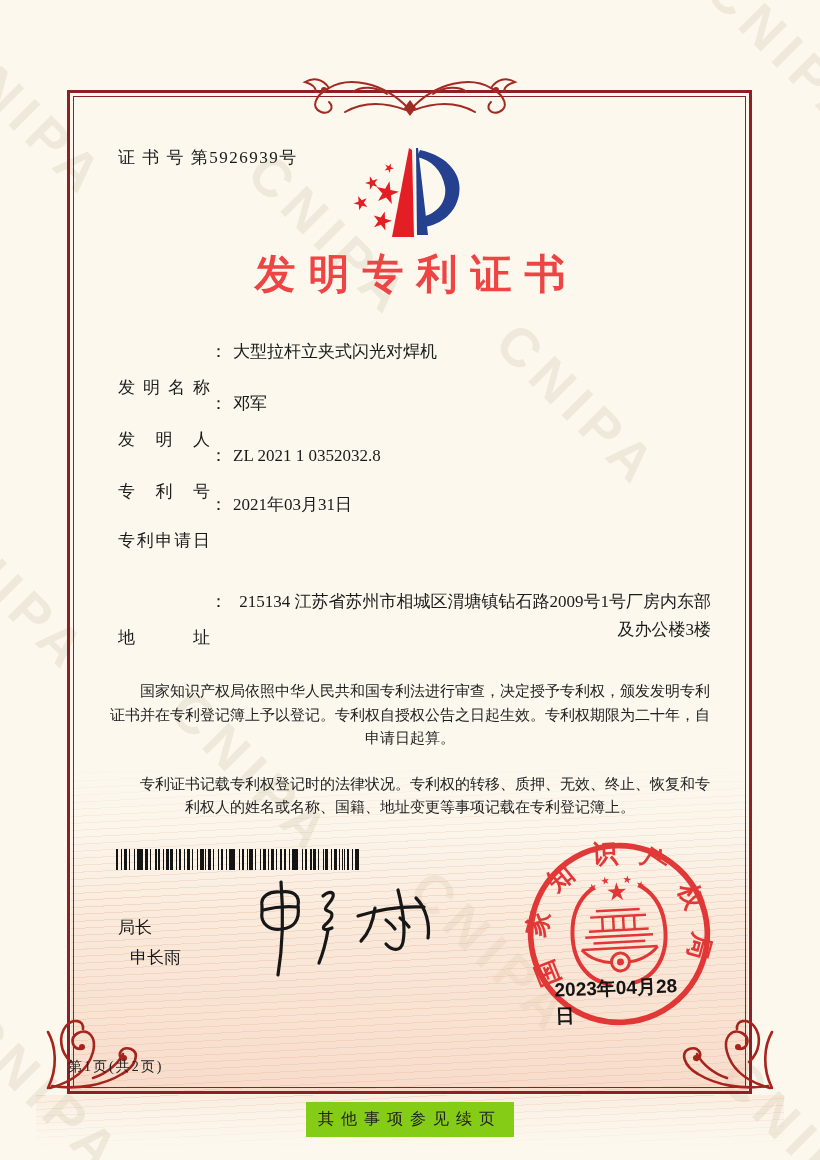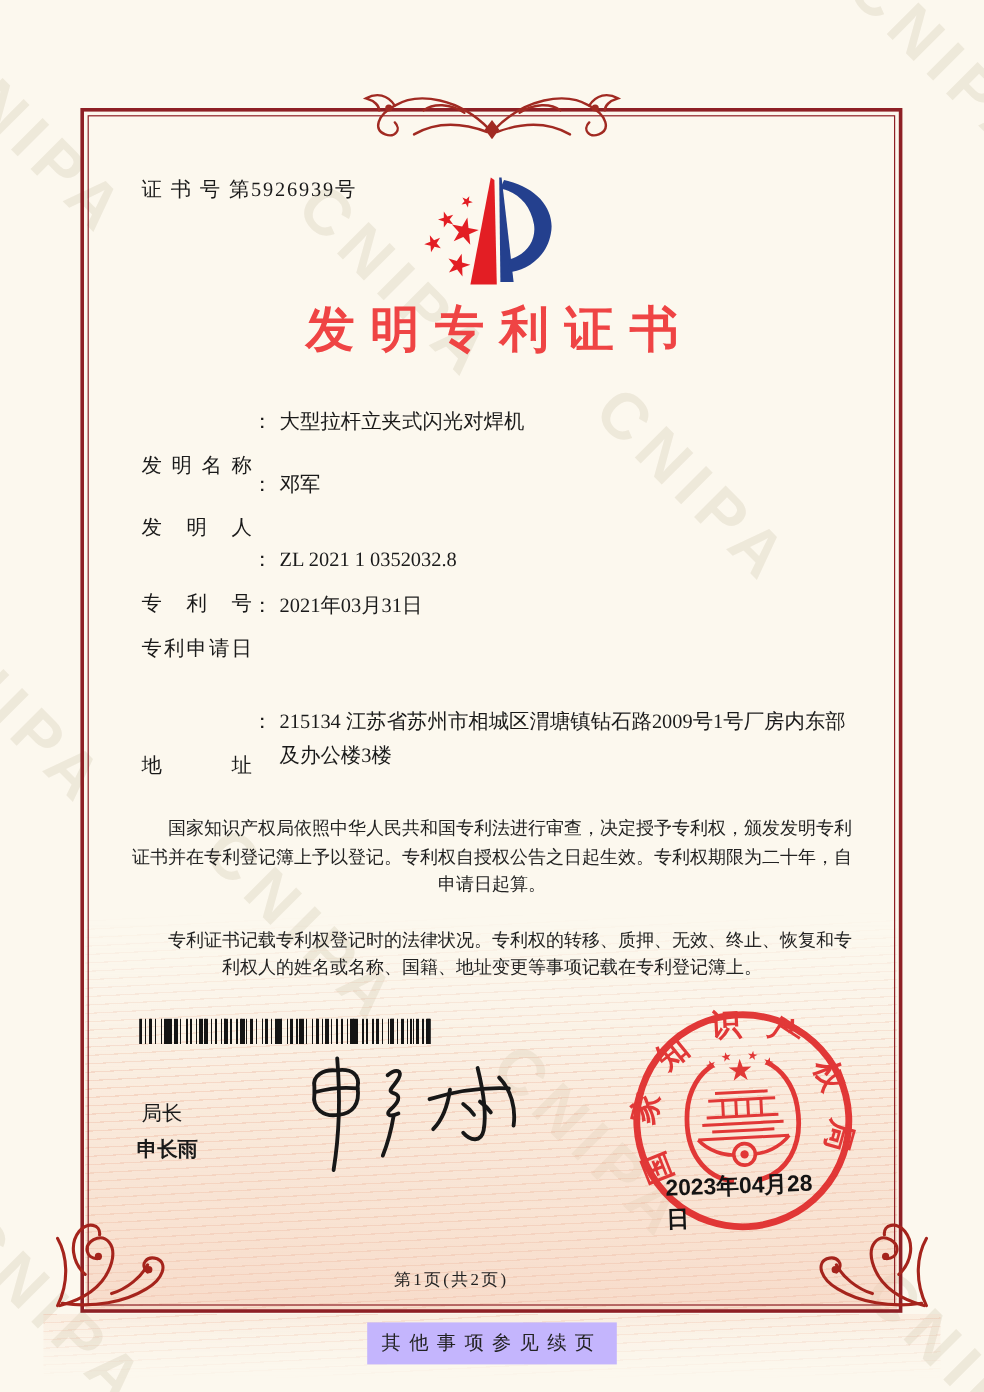--- a/index.html
+++ b/index.html
@@ -40,49 +40,49 @@
   .cert-no{position:absolute;left:118px;top:146px;font-size:17px;letter-spacing:1.5px;z-index:3;}
   .logo{position:absolute;left:345px;top:140px;z-index:3;}
   .title{position:absolute;left:68px;top:247px;width:684px;text-align:center;z-index:3;
          font-size:41px;font-weight:bold;letter-spacing:13px;padding-left:13px;box-sizing:border-box;color:#ef4444;}
 
   
   .frow{position:absolute;left:118px;width:602px;font-size:17px;line-height:28px;z-index:3;}
   .flabel{display:inline-block;width:92px;text-align:justify;text-align-last:justify;vertical-align:top;margin-top:36px;}
   .fcolon{display:inline-block;vertical-align:top;}
   .fvalue{display:inline-block;margin-left:6px;vertical-align:top;}
-  .fvalue.wide{width:478px;}
+  .fvalue.wide{width:478px;text-align:right;}
   .gpair{position:absolute;left:302px;top:0;white-space:nowrap;}
 
   
   .legal{position:absolute;left:104px;top:680px;width:612px;z-index:3;
          font-size:15px;line-height:23.5px;color:#222;text-align:center;}
   .legal p{margin:0;text-indent:2em;}
   .legal p + p{margin-top:22px;}
 
   
   .barcode{position:absolute;left:116px;top:849px;width:243px;height:21px;z-index:3;
     background-image:
       repeating-linear-gradient(90deg,#141414 0 2px,rgba(0,0,0,0) 2px 5px,#141414 5px 6px,rgba(0,0,0,0) 6px 8px,#141414 8px 11px,rgba(0,0,0,0) 11px 13px,#141414 13px 14px,rgba(0,0,0,0) 14px 18px,#141414 18px 19px,rgba(0,0,0,0) 19px 21px),
       repeating-linear-gradient(90deg,rgba(0,0,0,0) 0 9px,#141414 9px 10px,rgba(0,0,0,0) 10px 23px,#141414 23px 26px,rgba(0,0,0,0) 26px 31px);}
   .signer-title{position:absolute;left:118px;top:916px;font-size:17px;z-index:3;
                 font-family:"Liberation Sans","DejaVu Sans",sans-serif;font-weight:500;}
-  .signer-name{position:absolute;left:114px;top:946px;font-size:17px;z-index:3;
-               font-family:"Liberation Sans","DejaVu Sans",sans-serif;font-weight:700;}
+  .signer-name{position:absolute;left:130px;top:946px;font-size:17px;z-index:3;
+               font-family:"Liberation Sans","DejaVu Sans",sans-serif;font-weight:400;}
   .signature{position:absolute;left:240px;top:876px;z-index:3;}
 
   .seal{position:absolute;left:524px;top:839px;z-index:4;opacity:.93;transform:rotate(-3deg);}
   .seal-date{position:absolute;left:555px;top:975px;width:140px;z-index:5;color:#141414;
              font-size:19px;font-weight:bold;transform:rotate(-2deg);
              font-family:"Liberation Sans","DejaVu Sans",sans-serif;}
 
-  .page-info{position:absolute;left:68px;top:1058px;width:616px;text-align:center;
+  .page-info{position:absolute;left:68px;top:1058px;width:616px;text-align:left;
              font-size:14px;letter-spacing:2px;z-index:3;color:#222;}
   .footer-note{position:absolute;left:50%;top:1102px;transform:translateX(-50%);z-index:3;
-               background:#c4b5fd;padding:7px 12px;font-size:16px;letter-spacing:7px;color:#222;white-space:nowrap;}
+               background:#84cc16;padding:7px 12px;font-size:16px;letter-spacing:7px;color:#222;white-space:nowrap;}
 </style>
 </head>
 <body>
 
 <div class="page">
 
   <div class="wm" style="left:25px;top:115px">CNIPA</div>
   <div class="wm" style="left:330px;top:235px">CNIPA</div>
   <div class="wm" style="left:788px;top:52px">CNIPA</div>
   <div class="wm" style="left:578px;top:405px">CNIPA</div>
@@ -159,21 +159,21 @@
   </svg>
 
   <div class="title">发明专利证书</div>
 
   <div class="frow" style="top:338px">
     <span class="flabel">发明名称</span><span class="fcolon">：</span><span class="fvalue">大型拉杆立夹式闪光对焊机</span>
   </div>
   <div class="frow" style="top:390px">
     <span class="flabel">发明人</span><span class="fcolon">：</span><span class="fvalue">邓军</span>
   </div>
-  <div class="frow" style="top:453px">
+  <div class="frow" style="top:442px">
     <span class="flabel">专利号</span><span class="fcolon">：</span><span class="fvalue">ZL 2021 1 0352032.8</span>
   </div>
   <div class="frow" style="top:491px">
     <span class="flabel">专利申请日</span><span class="fcolon">：</span><span class="fvalue">2021年03月31日</span>
   </div>
   <div class="frow" style="top:588px">
     <span class="flabel">地址</span><span class="fcolon">：</span><span class="fvalue wide">215134 江苏省苏州市相城区渭塘镇钻石路2009号1号厂房内东部及办公楼3楼</span>
   </div>
 
   <div class="legal">

